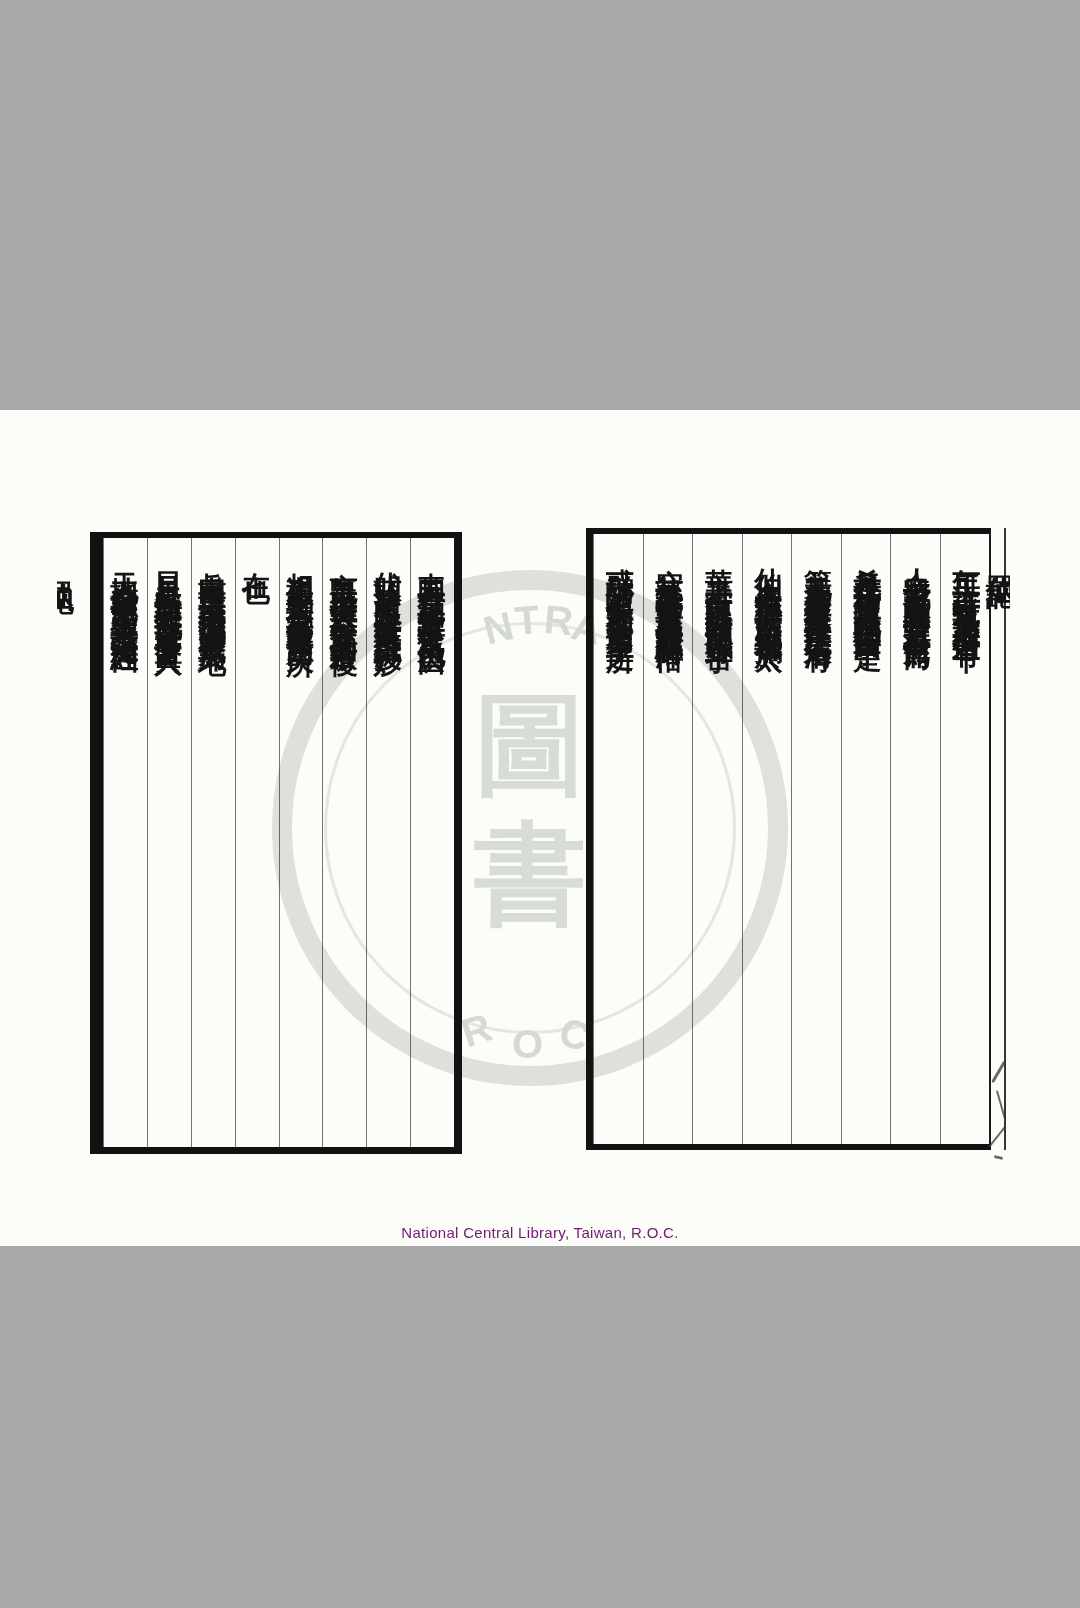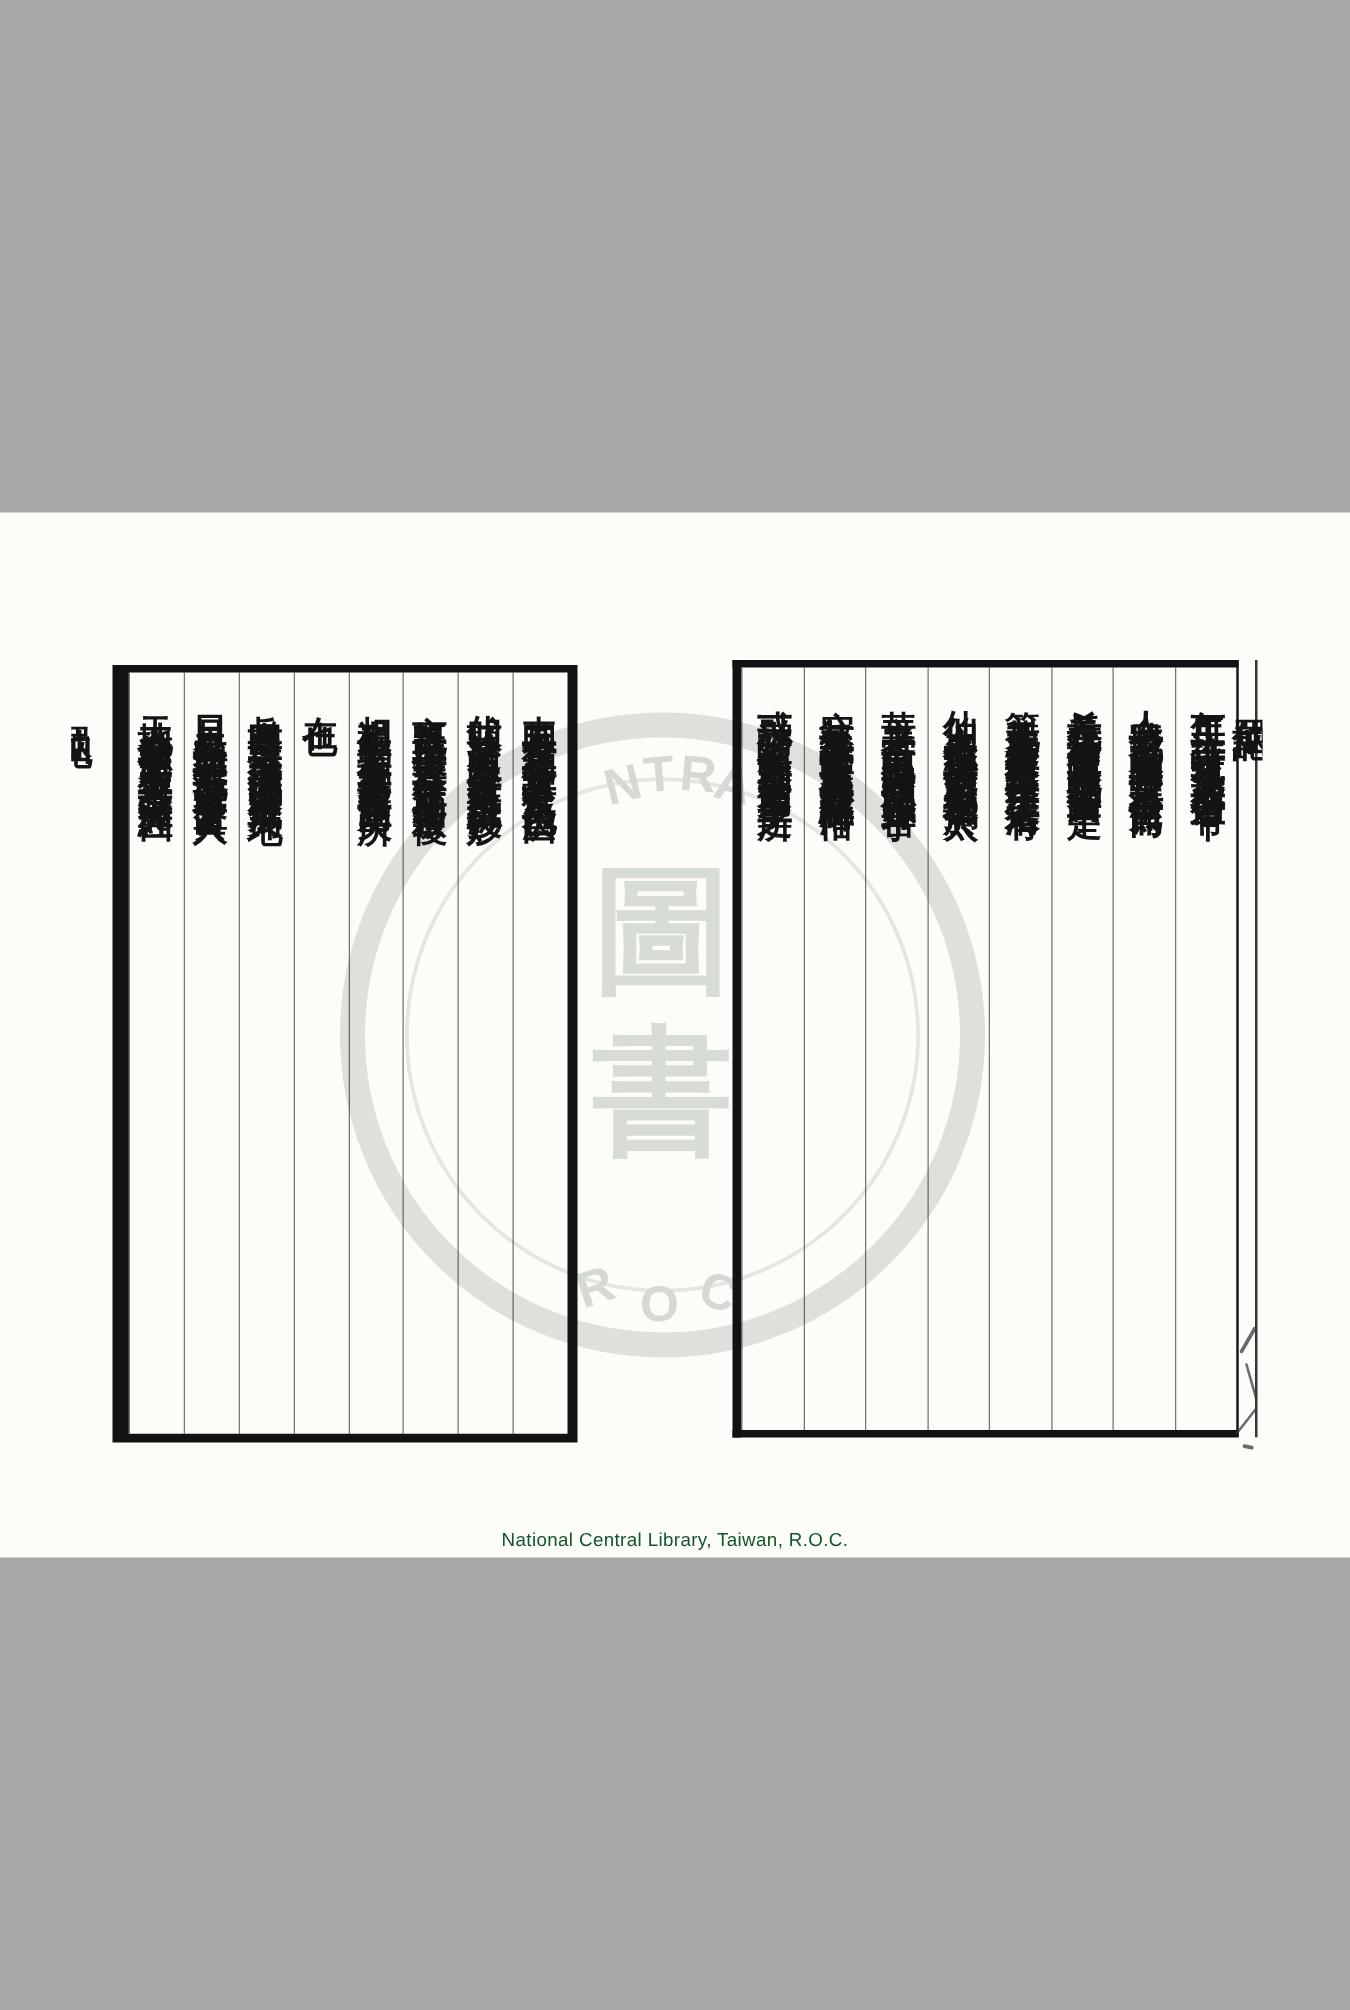--- a/index.html
+++ b/index.html
@@ -43,21 +43,21 @@
   
   .scribble{position:absolute;right:1px;top:530px;width:18px;height:120px;opacity:.75;}
   .scribble i{position:absolute;display:block;background:#3a3a3a;border-radius:2px;}
   .scribble .s1{width:3px;height:24px;left:6px;top:2px;transform:rotate(30deg);}
   .scribble .s2{width:2px;height:30px;left:9px;top:32px;transform:rotate(-16deg);}
   .scribble .s3{width:2px;height:26px;left:5px;top:66px;transform:rotate(38deg);}
   .scribble .s4{width:9px;height:3px;left:3px;top:98px;transform:rotate(12deg);}
 
   .caption{position:absolute;top:1224px;left:0;width:1080px;text-align:center;
            font-family:"Liberation Sans",sans-serif;font-size:15px;letter-spacing:.3px;
-           color:#14532d;}
+           color:#701a75;}
 </style>
 </head>
 <body>
 
 <div class="stage">
 
   <div class="band"></div>
 
   <div class="watermark">
     <div class="wm-ring"></div>

